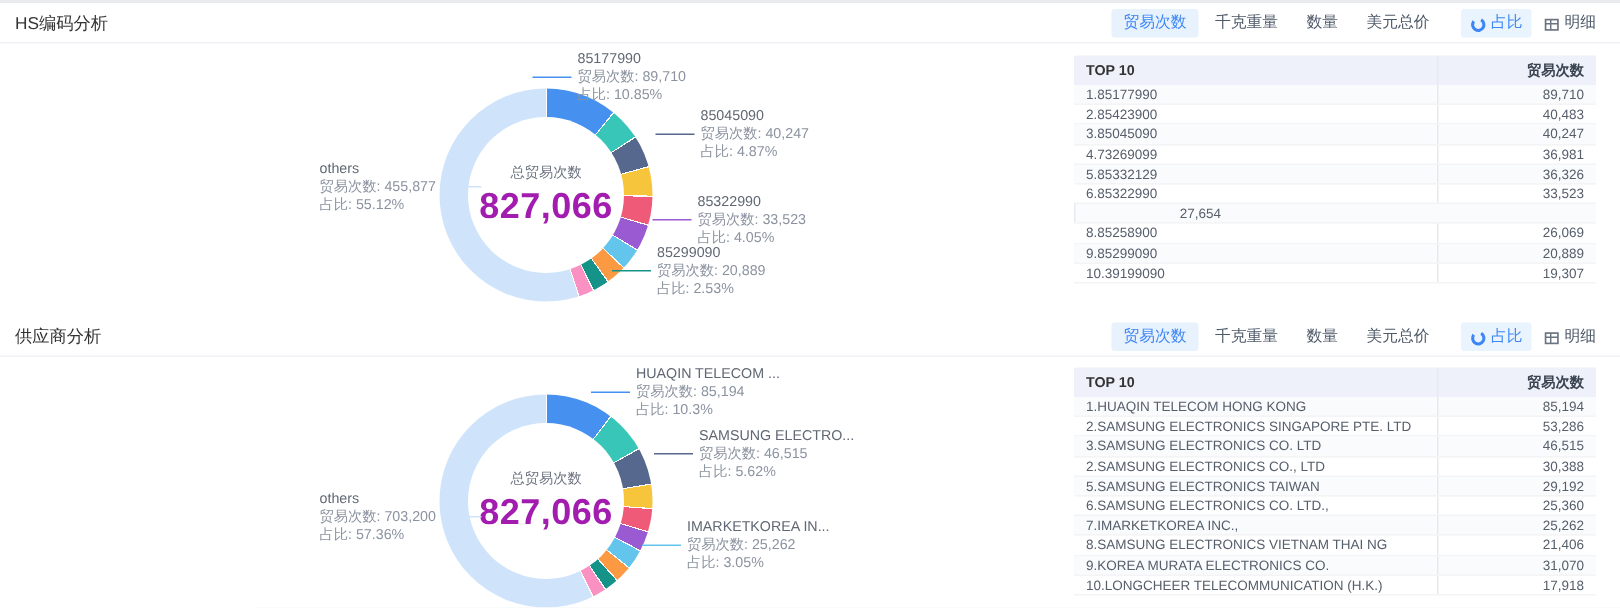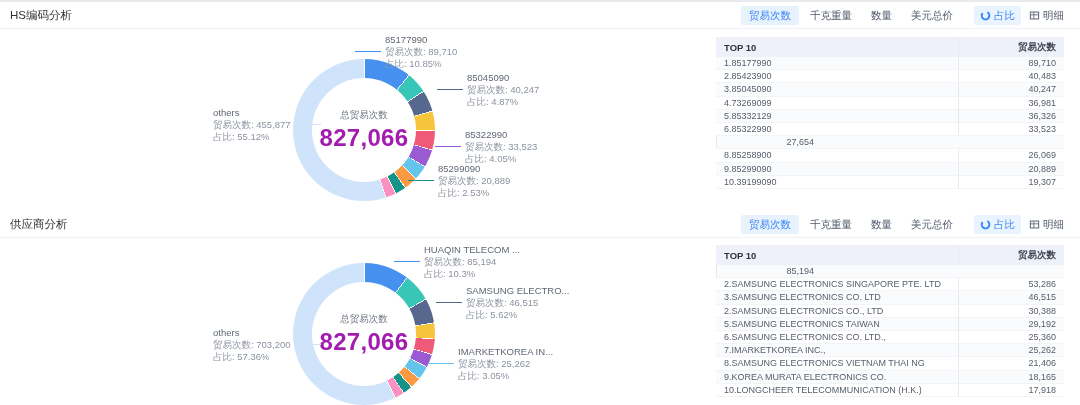--- a/index.html
+++ b/index.html
@@ -20,21 +20,21 @@
   .toolbar{display:flex;align-items:center;gap:3px;}
   .metric{
     border:none;background:transparent;color:#4e5969;font-size:10.5px;
     padding:3px 8px;border-radius:2px;cursor:pointer;
     font-family:inherit;line-height:13px;
   }
   .metric.active{background:#e8f2fd;color:#3d87f5;}
   .viewgrp{display:flex;align-items:center;gap:2px;margin-left:10px;}
   .view{
     border:none;background:transparent;color:#4e5969;font-size:10.5px;
-    padding:3px 6px;border-radius:2px;cursor:pointer;display:flex;align-items:center;gap:3px;
+    padding:3px 6px;border-radius:2px;cursor:pointer;display:flex;align-items:flex-end;gap:3px;
     font-family:inherit;line-height:13px;
   }
   .view.active{color:#3d87f5;background:#eaf4fe;}
   .view svg{display:block;}
   .card-body{position:relative;}
   #card0 .card-body{height:175px;}
   #card1 .card-body{height:166px;}
   .donut{position:absolute;border-radius:50%;display:flex;align-items:center;justify-content:center;}
   #card0 .donut{left:293px;top:30px;width:142px;height:142px;}
   #card1 .donut{left:293px;top:25px;width:142px;height:142px;}
@@ -252,20 +252,21 @@
           <div class="c-sub">占比: 57.36%</div>
         </div>
       </div>
     <div class="top10">
       <div class="t-head">
         <span class="t-name">TOP 10</span>
         <span class="t-val">贸易次数</span>
       </div>
       <div class="t-rows">
           <div class="trow alt">
+            <span class="t-name">1.HUAQIN TELECOM HONG KONG</span>
             <span class="t-val">85,194</span>
           </div>
           <div class="trow">
             <span class="t-name">2.SAMSUNG ELECTRONICS SINGAPORE PTE. LTD</span>
             <span class="t-val">53,286</span>
           </div>
           <div class="trow alt">
             <span class="t-name">3.SAMSUNG ELECTRONICS CO. LTD</span>
             <span class="t-val">46,515</span>
           </div>
@@ -284,21 +285,21 @@
           <div class="trow alt">
             <span class="t-name">7.IMARKETKOREA INC.,</span>
             <span class="t-val">25,262</span>
           </div>
           <div class="trow">
             <span class="t-name">8.SAMSUNG ELECTRONICS VIETNAM THAI NG</span>
             <span class="t-val">21,406</span>
           </div>
           <div class="trow alt">
             <span class="t-name">9.KOREA MURATA ELECTRONICS CO.</span>
-            <span class="t-val">18,165</span>
+            <span class="t-val">31,070</span>
           </div>
           <div class="trow">
             <span class="t-name">10.LONGCHEER TELECOMMUNICATION (H.K.)</span>
             <span class="t-val">17,918</span>
           </div>
         </div>
     </div>
   </div>
 </div>
 

